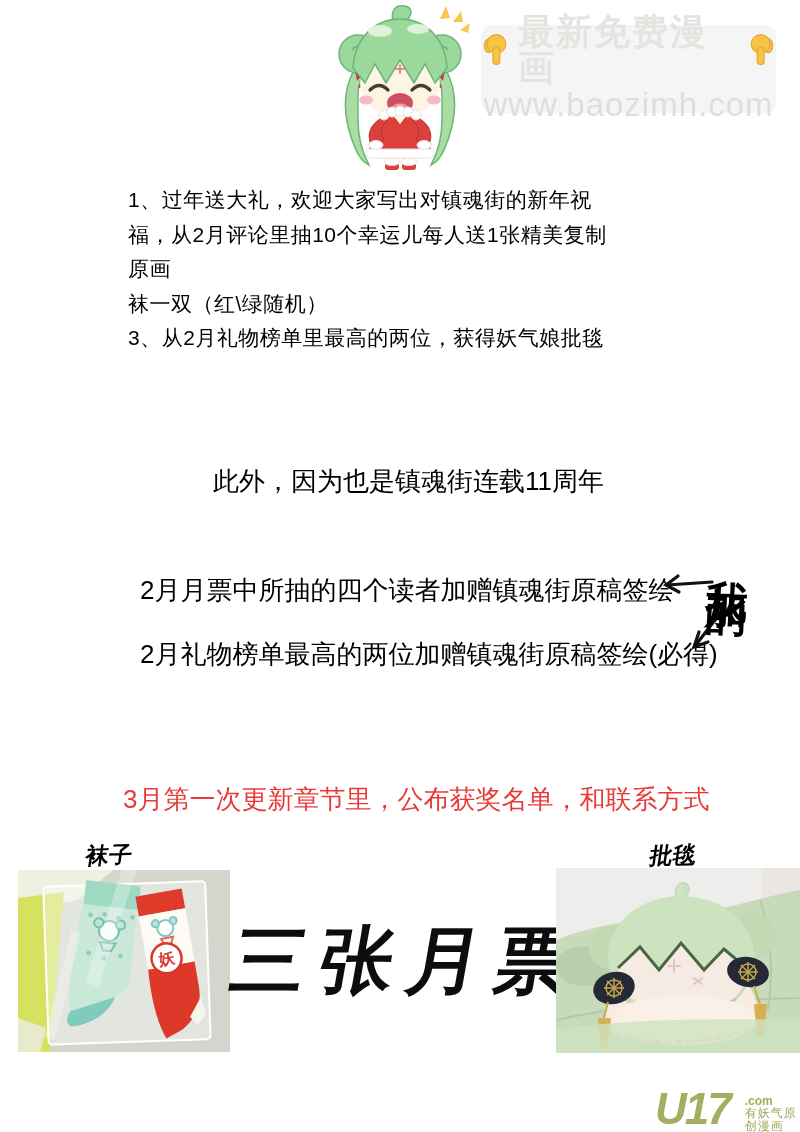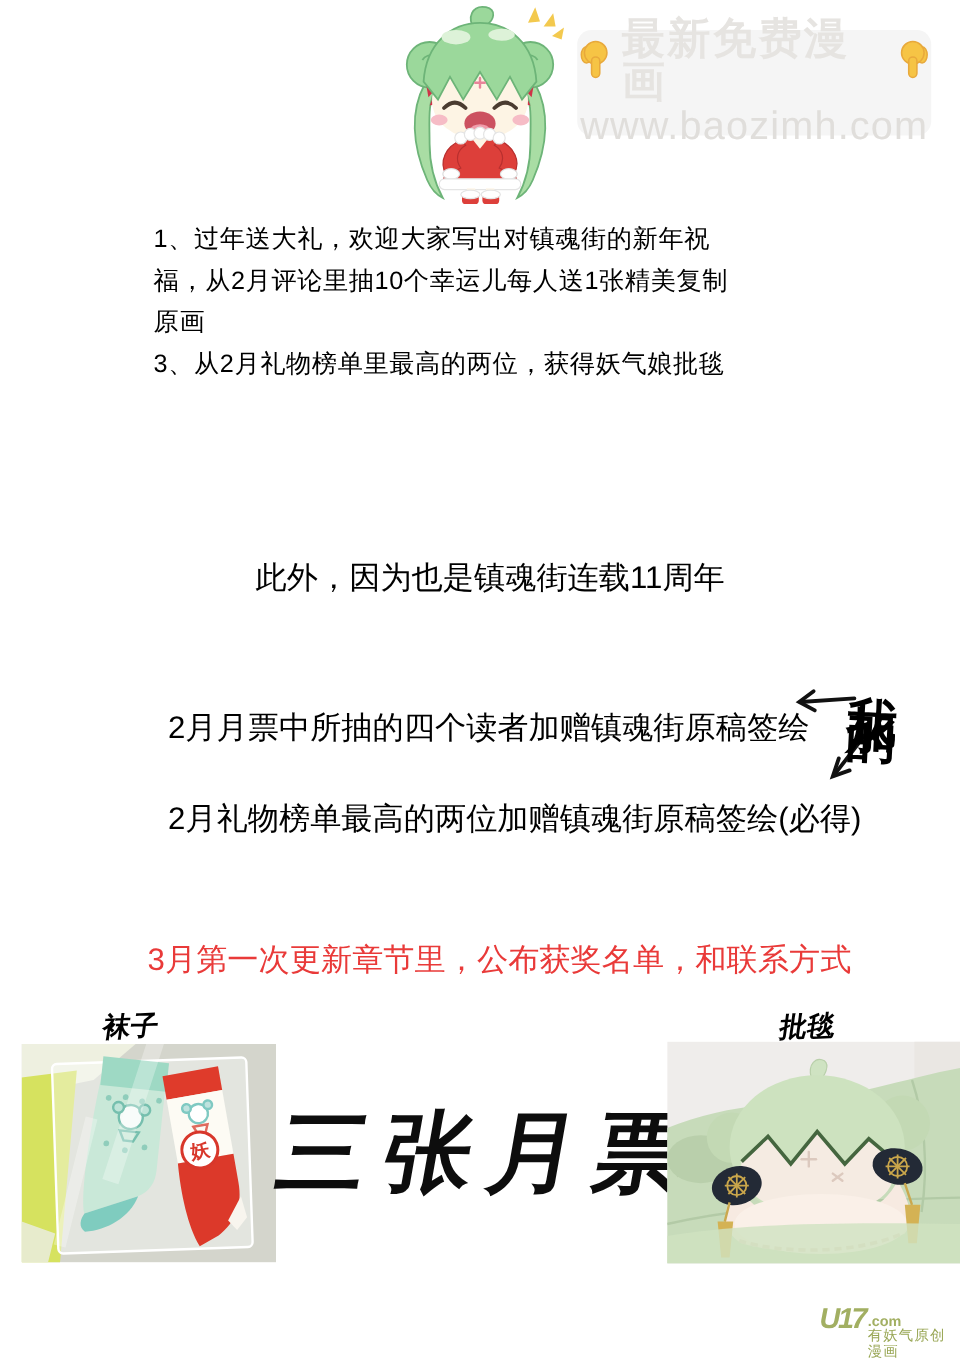--- a/index.html
+++ b/index.html
@@ -13,22 +13,22 @@
   .banner-row{display:flex;align-items:center;gap:8px;line-height:1;}
   .banner-main{font-size:36px;font-weight:bold;color:#e6e4e1;letter-spacing:2px;}
   .banner-url{font-size:33px;color:#e0dedb;margin-top:0;letter-spacing:1px;}
 
   
   .mascot{left:328px;top:2px;width:145px;height:168px;}
 
   
   .notice{left:128px;top:183px;font-size:21px;line-height:34.5px;letter-spacing:.5px;}
   .anniv{left:213px;top:464px;font-size:26px;}
-  .bonus1{left:140px;top:573px;font-size:26px;margin-top:16px;}
-  .bonus2{left:140px;top:665px;font-size:26px;}
+  .bonus1{left:140px;top:573px;font-size:26px;}
+  .bonus2{left:140px;top:637px;font-size:26px;}
   .rednote{left:123px;top:782px;font-size:26px;color:#e93a39;}
 
   
   .handnote{left:708px;top:546px;writing-mode:vertical-rl;font-size:42px;line-height:1;
             font-family:"DejaVu Serif", serif;font-weight:bold;letter-spacing:8px;
             transform:rotate(3deg);}
   .arrows{left:650px;top:545px;width:130px;height:150px;}
 
   
   .label-socks{left:86px;top:840px;font-size:23px;font-weight:bold;
@@ -37,22 +37,22 @@
                font-family:"DejaVu Serif", serif;transform:skewX(-10deg) rotate(-2deg);}
   .photo-left{left:18px;top:870px;width:212px;height:182px;}
   .photo-right{left:556px;top:868px;width:244px;height:185px;}
 
   .calligraphy{left:232px;top:912px;width:336px;text-align:center;font-size:74px;
                font-family:"DejaVu Serif", serif;font-weight:bold;letter-spacing:14px;
                color:#0d0d0d;transform:skewX(-10deg);white-space:nowrap;}
 
   
   .logo{left:655px;top:1090px;display:flex;align-items:flex-start;color:#a2af62;}
-  .logo-brand{font-size:24px;font-weight:900;font-style:italic;letter-spacing:-2px;line-height:.85;margin-left:28px;}
-  .logo-side{display:flex;flex-direction:column;margin-left:2px;margin-top:5px;}
+  .logo-brand{font-size:44px;font-weight:900;font-style:italic;letter-spacing:-2px;line-height:.85;}
+  .logo-side{display:flex;flex-direction:column;margin-left:15px;margin-top:5px;}
   .logo-tld{font-size:12px;font-weight:bold;line-height:1;}
   .logo-tagline{font-size:12px;font-weight:normal;line-height:1.1;color:#98a654;letter-spacing:1px;}
 </style>
 </head>
 <body>
 
 <svg class="abs mascot" viewBox="0 0 145 168">
 
   <path d="M26,68 C14,90 15,118 28,148 C31,155 35,160 41,163 C34,150 30,134 30,118 C30,98 28,84 36,70 Z" fill="#a9dda4" stroke="#6db478" stroke-width="1.5"></path>
   <path d="M118,68 C130,90 129,118 116,148 C113,155 109,160 103,163 C110,150 114,134 114,118 C114,98 116,84 108,70 Z" fill="#a9dda4" stroke="#6db478" stroke-width="1.5"></path>
@@ -139,20 +139,21 @@
       <rect x="12" y="17" width="8" height="20" rx="4" fill="#f6c445" stroke="#e8a93c" stroke-width="1.5"></rect>
     </svg>
   </div>
   <div class="banner-url">www.baozimh.com</div>
 </div>
 
 <div class="abs notice">
   <div>1、过年送大礼，欢迎大家写出对镇魂街的新年祝</div>
   <div>福，从2月评论里抽10个幸运儿每人送1张精美复制</div>
   <div>原画</div>
+  <div>袜一双（红\绿随机）</div>
   <div>3、从2月礼物榜单里最高的两位，获得妖气娘批毯</div>
 </div>
 
 <div class="abs anniv">此外，因为也是镇魂街连载11周年</div>
 <div class="abs bonus1">2月月票中所抽的四个读者加赠镇魂街原稿签绘</div>
 <div class="abs bonus2">2月礼物榜单最高的两位加赠镇魂街原稿签绘(必得)</div>
 
 <svg class="abs arrows" viewBox="0 0 130 150">
   <g stroke="#111" stroke-width="3.2" stroke-linecap="round" fill="none">
     <path d="M62,37 L17,40"></path>

